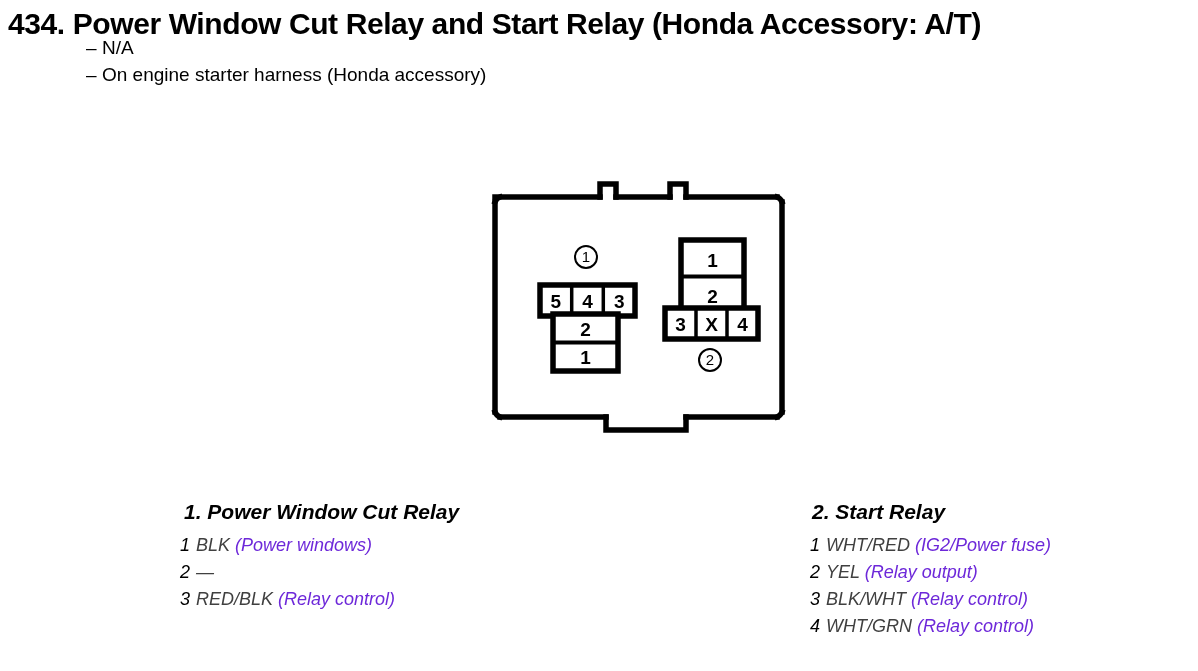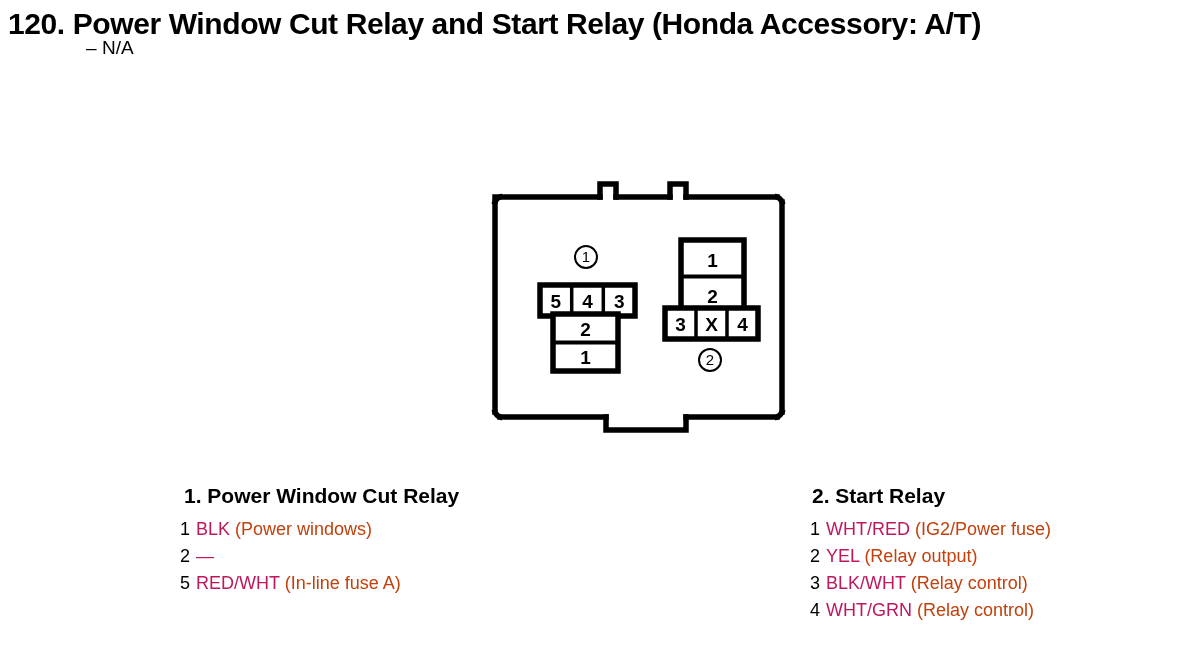--- a/index.html
+++ b/index.html
@@ -67,21 +67,22 @@
   .marker-text {
     font-family: "Liberation Sans", sans-serif;
     font-size: 15px;
     text-anchor: middle;
     fill: #000000;
   }
 
   
   .legend {
     position: absolute;
-    top: 482px;
+    top: 498px;
+    font-style: italic;
   }
   #legend-left  { left: 180px; width: 440px; }
   #legend-right { left: 810px; width: 390px; }
 
   .legend-title {
     font-size: 21px;
     font-weight: bold;
     line-height: 28px;
     margin: 0 0 6px 0;
     white-space: nowrap;
@@ -92,34 +93,37 @@
   .pin-row {
     font-size: 18px;
     line-height: 27px;
     white-space: nowrap;
   }
   .pin-num {
     display: inline-block;
     width: 16px;
   }
   .pin-wire {
-    color: #be185d;
+    color: #404040;
   }
   .pin-desc {
-    color: #c2410c;
+    color: #6d28d9;
   }
 </style>
 </head>
 <body>
 
-<div id="page-title">120. Power Window Cut Relay and Start Relay (Honda Accessory: A/T)</div>
+<div id="page-title">434. Power Window Cut Relay and Start Relay (Honda Accessory: A/T)</div>
 
 <div id="subtitle-list">
   <div class="subtitle-row">
     <span class="subtitle-dash">–</span><span>N/A</span>
+  </div>
+  <div class="subtitle-row">
+    <span class="subtitle-dash">–</span><span>On engine starter harness (Honda accessory)</span>
   </div>
 </div>
 
 <div id="relay-diagram">
   <svg width="348" height="272" viewBox="0 0 348 272" xmlns="http://www.w3.org/2000/svg">
 
     <g stroke="#000000" stroke-width="5.5" fill="none" stroke-linecap="square">
 
       <path d="M 25 29 L 130 29"></path>
 
@@ -197,22 +201,22 @@
 
   <div class="pin-row">
     <span class="pin-num">1</span><span class="pin-wire">BLK</span>
     <span class="pin-desc">(Power windows)</span>
   </div>
   <div class="pin-row">
     <span class="pin-num">2</span><span class="pin-wire">—</span>
     <span class="pin-desc"></span>
   </div>
   <div class="pin-row">
-    <span class="pin-num">5</span><span class="pin-wire">RED/WHT</span>
-    <span class="pin-desc">(In-line fuse A)</span>
+    <span class="pin-num">3</span><span class="pin-wire">RED/BLK</span>
+    <span class="pin-desc">(Relay control)</span>
   </div>
 </div>
 
 <div class="legend" id="legend-right">
   <div class="legend-title">2. Start Relay</div>
 
   <div class="pin-row">
     <span class="pin-num">1</span><span class="pin-wire">WHT/RED</span>
     <span class="pin-desc">(IG2/Power fuse)</span>
   </div>

